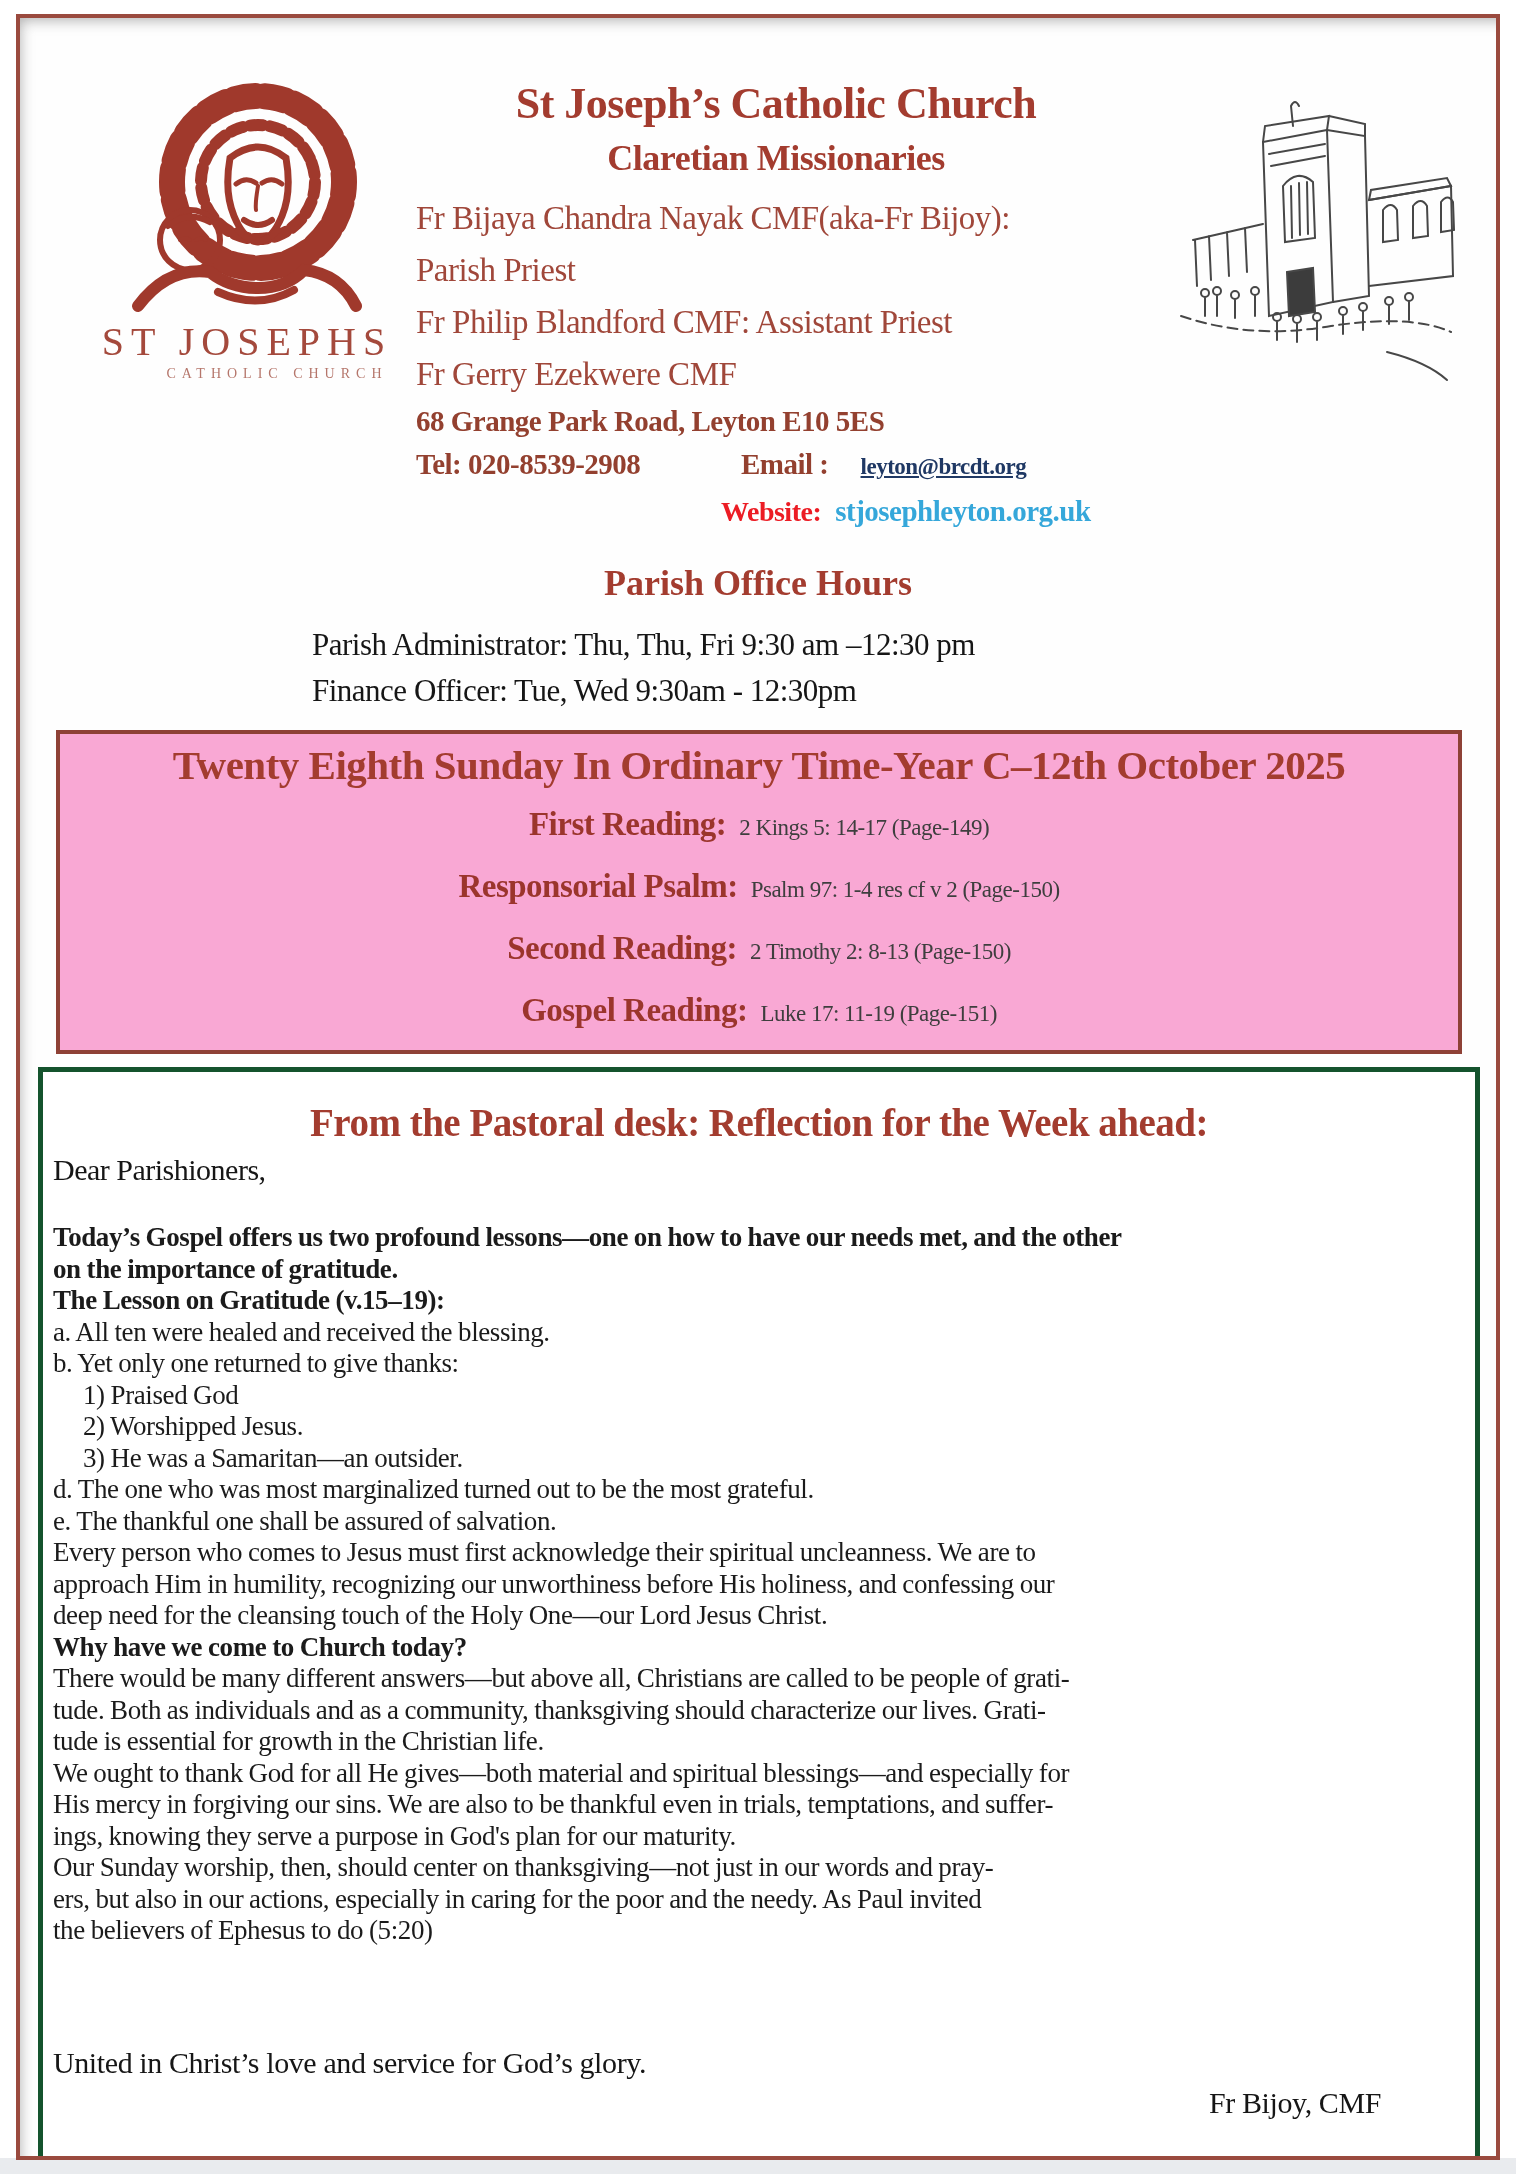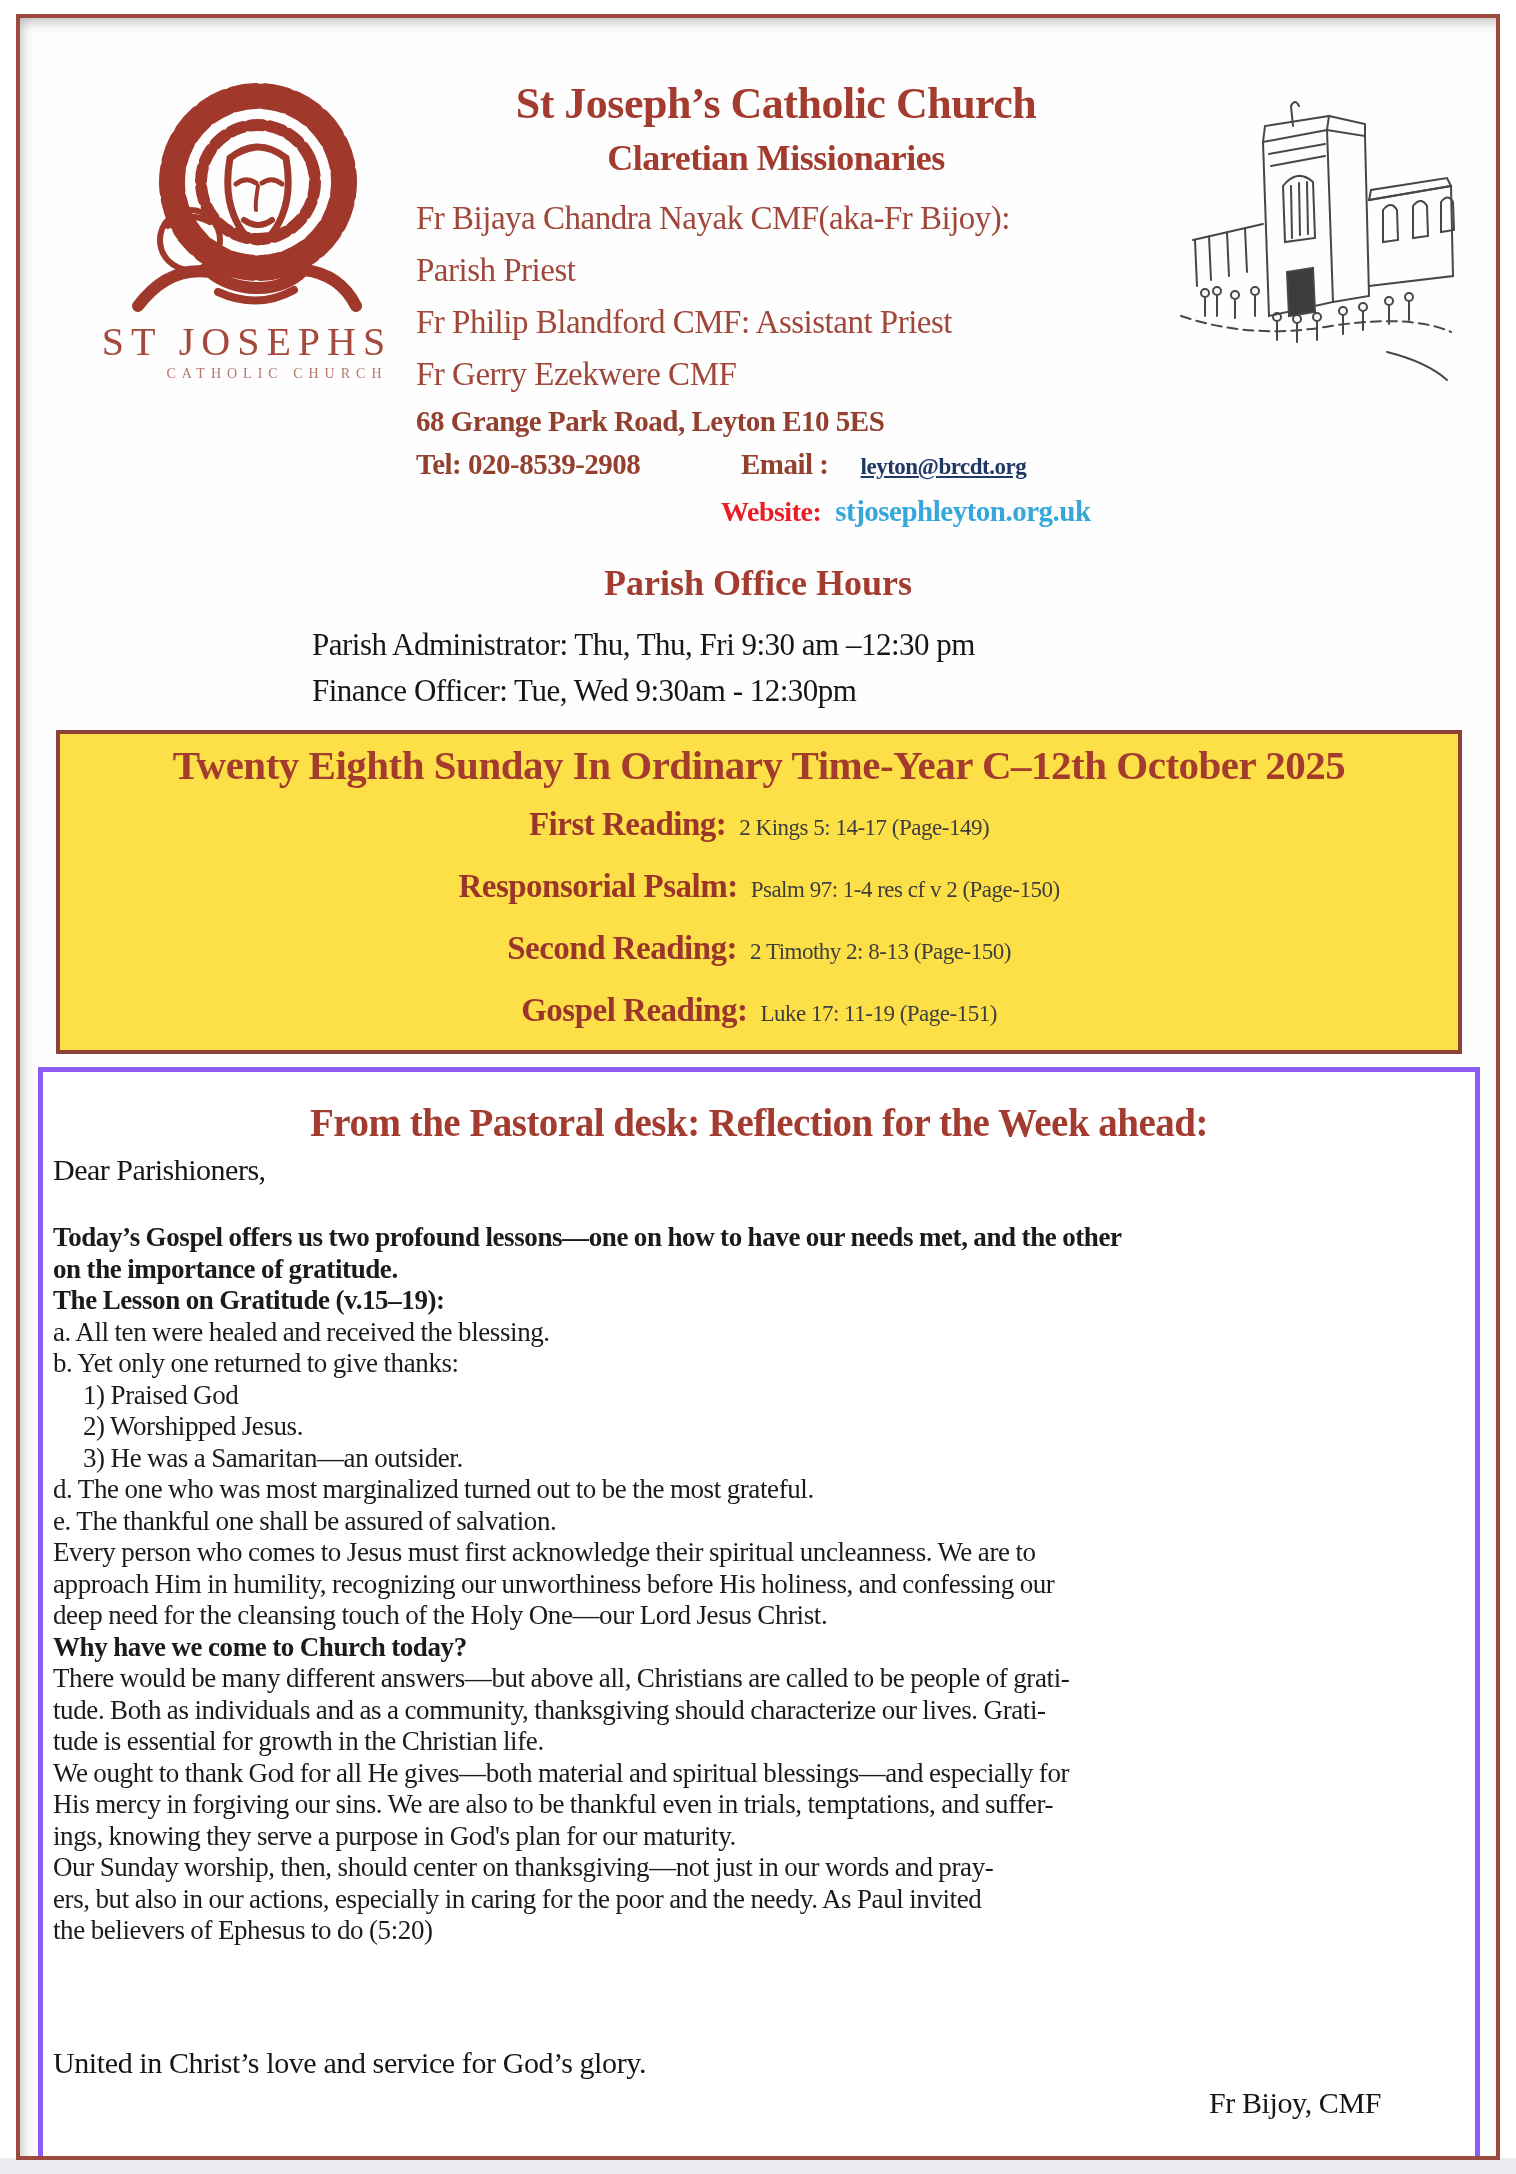--- a/index.html
+++ b/index.html
@@ -36,30 +36,30 @@
   .web-label{color:#EC1C24;font-size:28px;font-weight:bold;letter-spacing:-0.5px;}
   .web-url{color:#35A7DA;font-size:29px;font-weight:bold;margin-left:10px;letter-spacing:-0.5px;}
   .church-col{width:346px;flex:0 0 346px;}
   .church-art{display:block;margin:28px auto 0 auto;}
   
   .office-title{color:#A33C2F;font-size:36px;font-weight:bold;text-align:center;margin-top:22px;line-height:46px;}
   .office-lines{margin:16px 0 0 292px;}
   .office-line{color:#161616;font-size:31px;line-height:46px;letter-spacing:-0.5px;}
   
   .readings-box{
-    margin:16px 34px 0 36px;border:4px solid #8E4136;background:#fde047;
+    margin:16px 34px 0 36px;border:4px solid #8E4136;background:#f9a8d4;
     text-align:center;padding:6px 10px 12px 10px;
   }
   .readings-title{color:#A33C2F;font-size:41px;font-weight:bold;line-height:50px;letter-spacing:-0.5px;}
   .reading-item{margin-top:12px;line-height:44px;white-space:nowrap;}
   .r-label{color:#9B352C;font-size:33px;font-weight:bold;letter-spacing:-0.5px;}
   .r-value{color:#3E3E3E;font-size:23px;margin-left:13px;letter-spacing:-0.5px;}
   
   .pastoral-box{
-    margin:13px 16px 0 18px;border:5px solid #8b5cf6;background:#fff;
+    margin:13px 16px 0 18px;border:5px solid #14532d;background:#fff;
     height:1096px;padding:0 10px 0 10px;overflow:hidden;position:relative;
   }
   .pastoral-title{color:#A33C2F;font-size:39px;font-weight:bold;text-align:center;margin-top:28px;line-height:46px;letter-spacing:-0.5px;}
   .salutation{color:#161616;font-size:30px;line-height:40px;margin-top:4px;letter-spacing:-0.5px;}
   .body-lines{margin-top:32px;}
   .body-line{color:#1B1B1B;font-size:27px;line-height:31.5px;white-space:nowrap;letter-spacing:-0.4px;word-spacing:-0.5px;}
   .body-line.bold{font-weight:bold;}
   .body-line.indent{padding-left:30px;}
   .closing-line{color:#161616;font-size:30px;line-height:40px;margin-top:96px;letter-spacing:-0.4px;}
   .signature{color:#161616;font-size:30px;line-height:40px;text-align:right;padding-right:84px;letter-spacing:-0.4px;}

